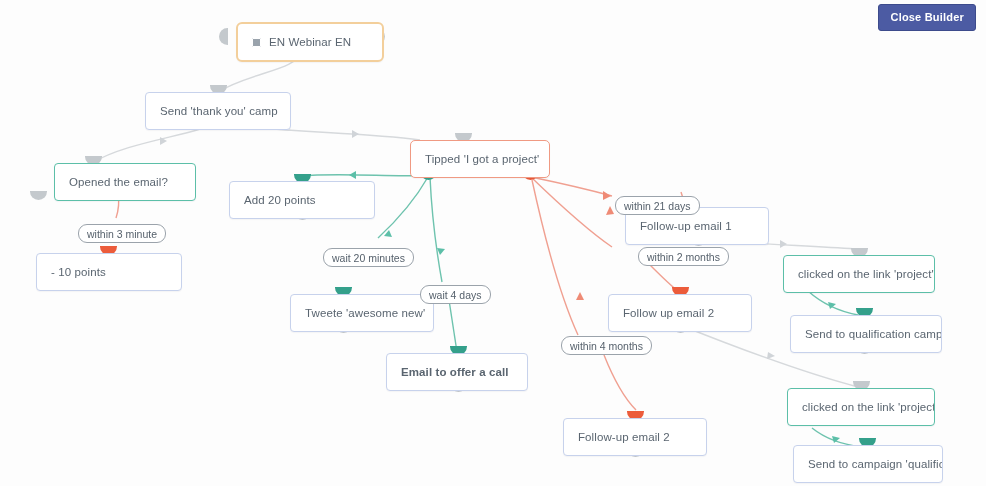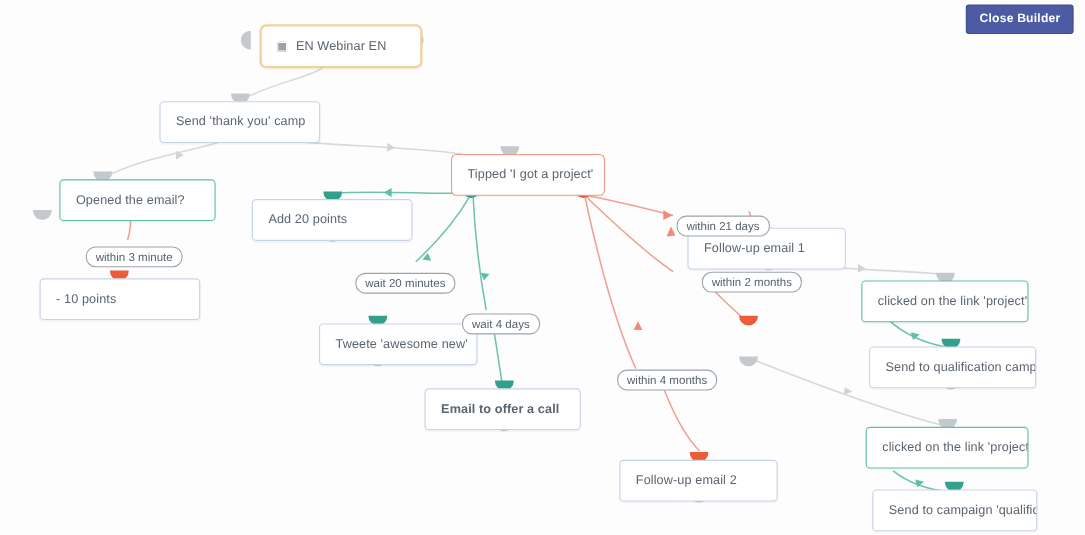--- a/index.html
+++ b/index.html
@@ -210,20 +210,23 @@
   <div class="node" style="left:625px;top:207px;width:144px;height:31px;">
     <span>Follow-up email 1</span>
   </div>
   <div class="handle top h-red" style="left:678px;top:200px;"></div>
   <div class="handle bot h-gray" style="left:690px;top:237px;"></div>
 
   <div class="pill" style="left:594px;top:247px;margin-left:44px;">
     <span>within 2 months</span>
   </div>
 
+  <div class="node" style="left:608px;top:294px;width:144px;height:31px;">
+    <span>Follow up email 2</span>
+  </div>
   <div class="handle top h-red" style="left:672px;top:287px;"></div>
   <div class="handle bot h-gray" style="left:672px;top:324px;"></div>
 
   <div class="pill" style="left:561px;top:336px;">
     <span>within 4 months</span>
   </div>
 
   <div class="node" style="left:563px;top:418px;width:144px;height:31px;">
     <span>Follow-up email 2</span>
   </div>

